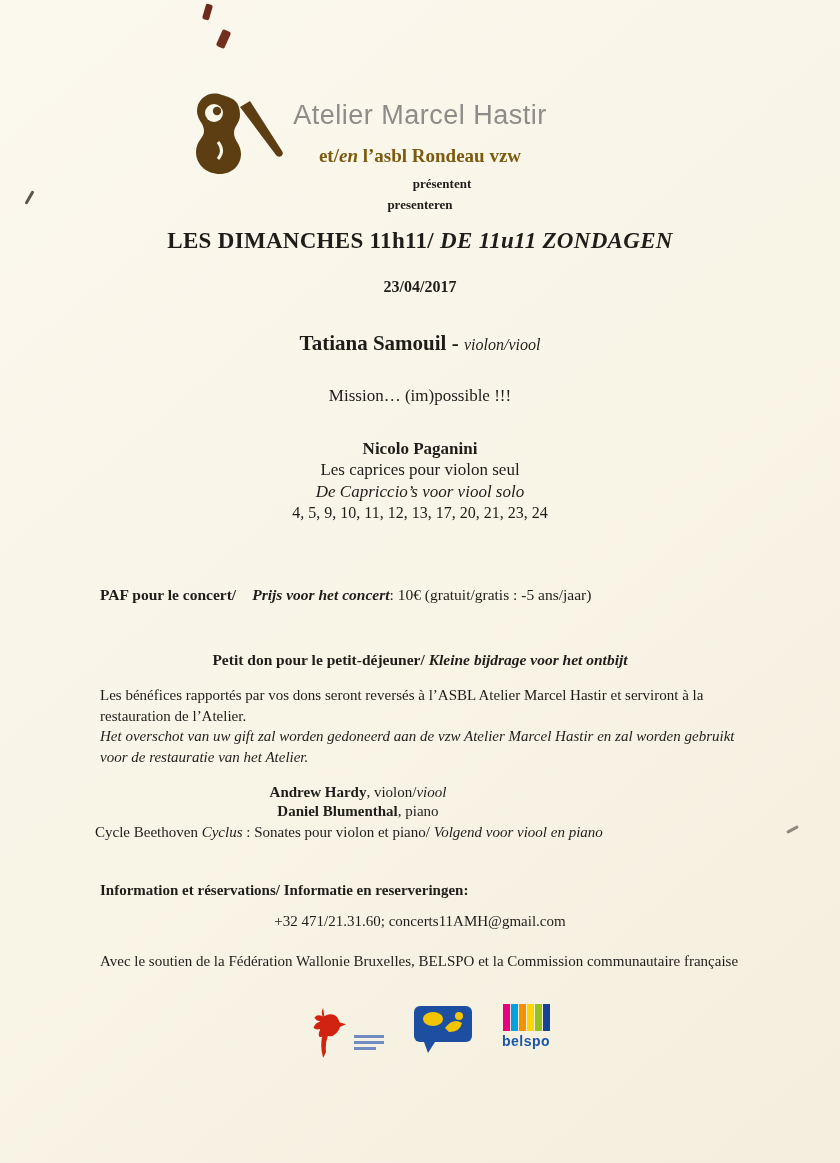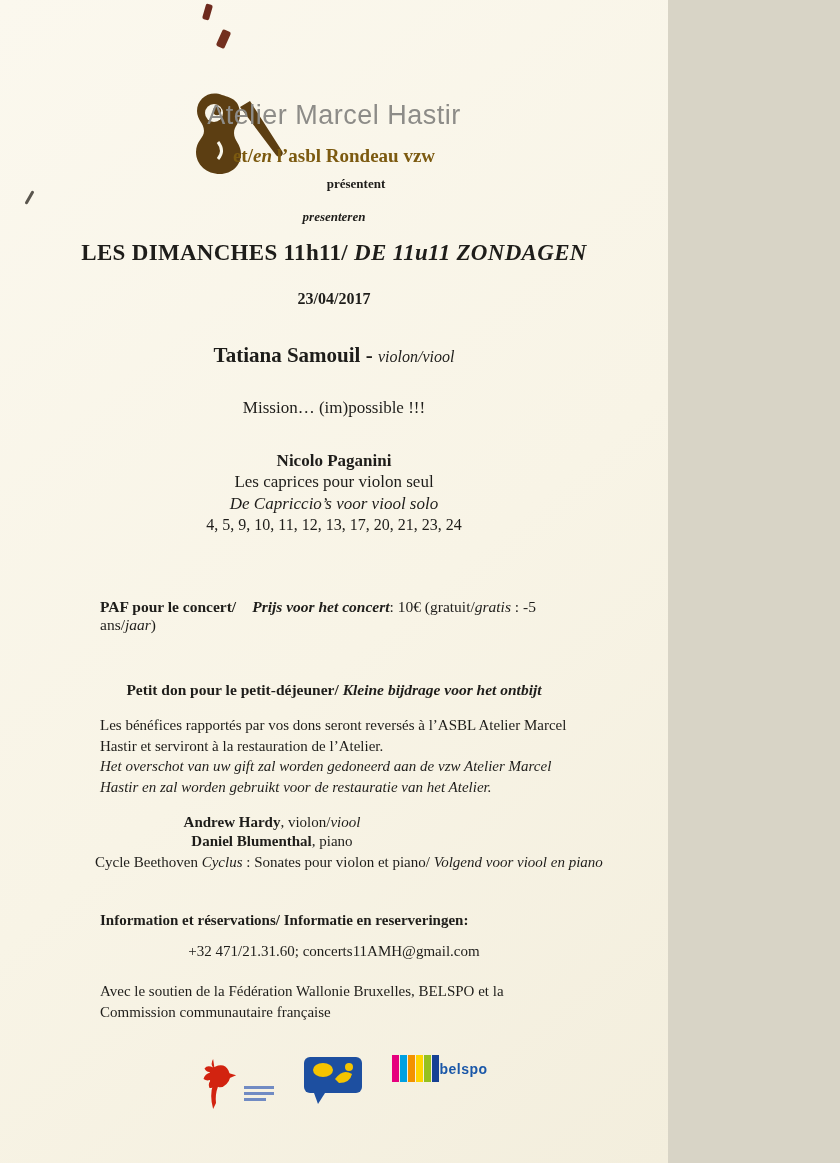--- a/index.html
+++ b/index.html
@@ -4,21 +4,21 @@
 <style>
   html,body{margin:0;padding:0;}
   body{
     width:840px;
     background:#d8d4c6;
     font-family:"Liberation Serif", serif;
     color:#1e1d1a;
   }
   .page{
     position:relative;
-    width:668px;
+    width:840px;
     height:1163px;
     overflow:hidden;
     background:linear-gradient(140deg,#fbf8ee 0%,#f8f4e6 55%,#f3eedd 100%);
   }
   
   .mark{position:absolute;border-radius:2px;}
   .mark-1{left:204px;top:4px;width:7px;height:16px;background:#6e2a1e;transform:rotate(16deg);}
   .mark-2{left:219px;top:30px;width:9px;height:18px;background:#73301f;transform:rotate(24deg);}
   .mark-3{left:28px;top:190px;width:3px;height:15px;background:#5a564e;transform:rotate(30deg);}
   .mark-4{left:786px;top:828px;width:13px;height:3px;background:#8d8a80;transform:rotate(-28deg);}
@@ -34,40 +34,40 @@
     padding-top:100px;
     font-family:"Liberation Sans", sans-serif;
     font-size:27px;
     font-weight:400;
     color:#8d8c88;
     letter-spacing:.5px;
   }
   .org-line{margin-top:14px;font-size:19px;font-weight:bold;color:#7c5a10;}
   .present{font-size:13px;font-weight:bold;}
   .present-fr{margin-top:9px;margin-left:44px;}
-  .present-nl{margin-top:17px;font-style:italic;}
+  .present-nl{margin-top:5px;}
 
   .series{margin-top:15px;font-size:23px;font-weight:bold;letter-spacing:.3px;}
   .date{margin-top:24px;font-size:16px;font-weight:bold;}
 
   .artist-line{margin-top:35px;font-size:21px;}
   .artist-name{font-weight:bold;}
   .instrument{font-style:italic;font-size:16px;}
 
   .mission{margin-top:30px;font-size:17px;}
 
   .composer{margin-top:33px;font-size:17px;font-weight:bold;}
   .work{font-size:17px;line-height:1.3;}
   .work-nl{font-style:italic;}
   .caprices{font-size:16px;line-height:1.3;}
 
   .paf{margin-top:62px;font-size:15.5px;}
   .paf .lbl{font-weight:bold;}
   .paf .lbl-nl{font-weight:bold;font-style:italic;margin-left:16px;}
-  .paf .it{font-style:italic;}
+  .paf .it{}
 
   .don-heading{margin-top:47px;font-size:15.5px;font-weight:bold;}
   .don-heading .nl{font-style:italic;}
 
   .para{margin-top:16px;font-size:15px;line-height:1.38;max-width:650px;}
   .para .nl{font-style:italic;}
 
   .next-heading{margin-top:23px;font-size:15px;line-height:1.35;}
   .next-heading .fr{font-weight:bold;}
   .next-heading .nl{font-weight:bold;font-style:italic;}
@@ -80,21 +80,21 @@
 
   .info-heading{margin-top:40px;font-size:15px;font-weight:bold;}
   .contact{margin-top:14px;font-size:15px;}
   .support{margin-top:21px;font-size:15px;line-height:1.38;max-width:660px;}
 
   .logos{margin-top:32px;display:flex;justify-content:center;align-items:flex-start;gap:28px;transform:translateX(6px);}
   .logo-fwb{display:flex;align-items:flex-end;gap:4px;}
   .tiny-text{display:flex;flex-direction:column;gap:3px;padding-bottom:8px;}
   .tiny-text .tl{width:30px;height:3px;background:#4468b8;opacity:.75;}
   .tiny-text .tl:last-child{width:22px;}
-  .logo-belspo{display:flex;flex-direction:row;align-items:center;}
+  .logo-belspo{display:flex;flex-direction:column;align-items:center;}
   .stripes{display:flex;gap:1px;}
   .stripes span{display:block;width:7px;height:27px;}
   .belspo-label{margin-top:2px;font-family:"Liberation Sans", sans-serif;font-weight:bold;font-size:14px;color:#1a57a8;letter-spacing:.5px;}
 </style>
 </head>
 <body>
 
 <div class="page">
 
   <div class="mark mark-1"></div>

